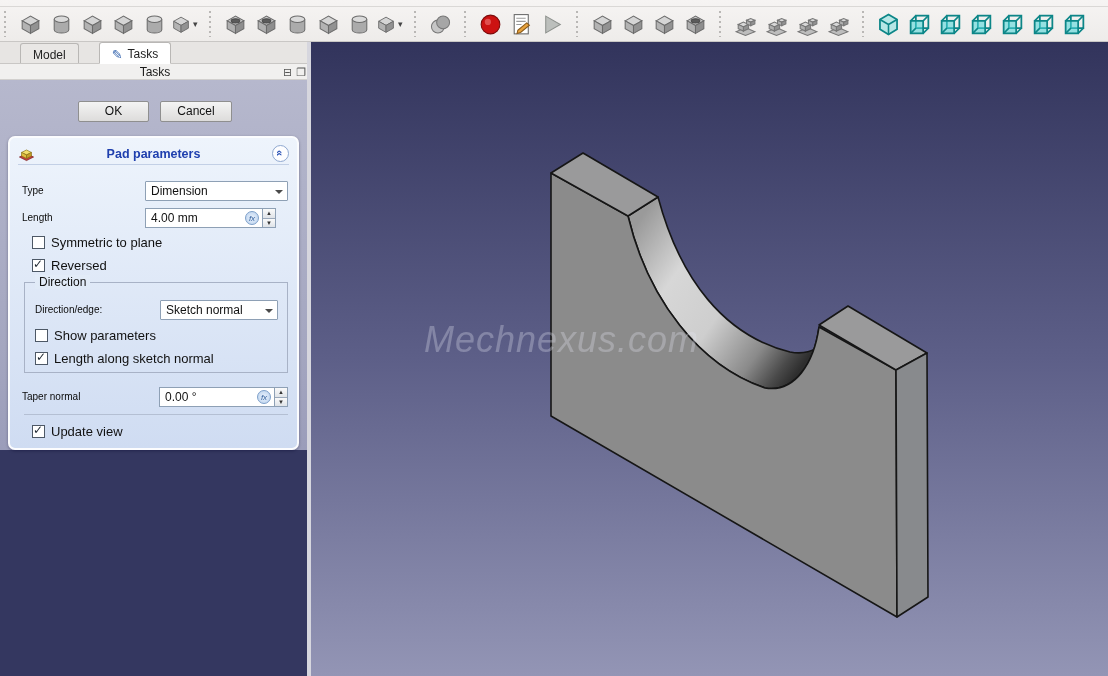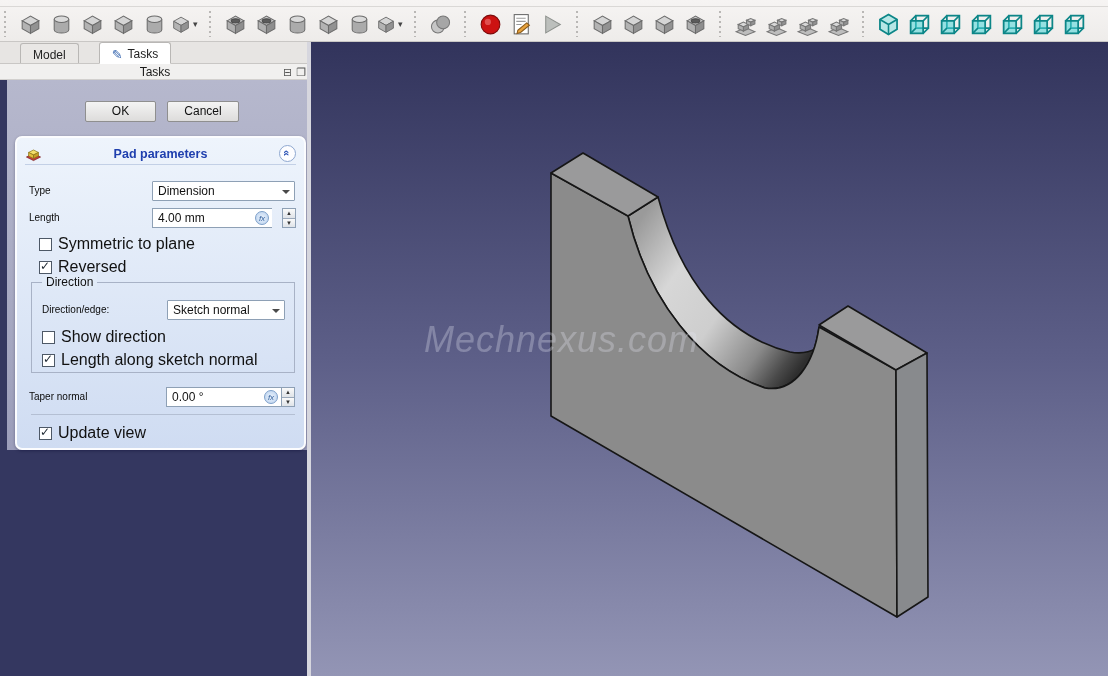--- a/index.html
+++ b/index.html
@@ -29,21 +29,21 @@
   .tab { height:20px; padding:2px 12px 0; margin-left:20px; border:1px solid #b9b7b5; border-bottom:none;
          border-radius:3px 3px 0 0; background:#e9e7e5; color:#222; display:flex; align-items:center; gap:5px; }
   .tab.active { background:#ffffff; height:22px; margin-bottom:-1px; border-bottom:1px solid #fff; }
   .pencil-icon { color:#3565ae; font-size:13px; line-height:1; }
   .tasksheader { position:absolute; left:0; top:22px; width:310px; height:16px; background:#f1f0ef;
                  border-bottom:1px solid #d2d0ce; display:flex; align-items:center; justify-content:center; }
   .tasksheader .htitle { font-size:12px; color:#1a1a1a; }
   .hicons { position:absolute; right:4px; top:0; height:16px; display:flex; gap:4px; align-items:center;
             color:#555; font-size:11px; }
   .content { position:absolute; left:0; top:38px; width:310px; height:596px;
-             background:linear-gradient(#b6b8cd 0%, #a4a6c0 45%, #9b9dba 62%, #343760 62%, #343760 100%);margin-left:7px; }
+             background:linear-gradient(#b6b8cd 0%, #a4a6c0 45%, #9b9dba 62%, #343760 62%, #343760 100%); }
 
   .btn { position:absolute; height:21px; background:linear-gradient(#f4f4f4,#dddcdb);
          border:1px solid #8f8f8f; border-radius:2px; font-size:12px; text-align:center; line-height:19px; }
   .btn-ok { left:78px; top:21px; width:71px; }
   .btn-cancel { left:160px; top:21px; width:72px; }
 
   
   .card { position:absolute; left:8px; top:56px; width:291px; height:314px; border-radius:7px;
           border:2px solid #fbfcfe; background:linear-gradient(#eef4fc,#cfdcf2); box-shadow:0 1px 3px rgba(0,0,40,.35); }
   .card-header { position:absolute; left:8px; top:5px; right:8px; height:22px; display:flex; align-items:center; gap:6px;
@@ -60,21 +60,21 @@
   .spinfield { position:absolute; height:20px; display:flex; }
   .spininput { flex:1; background:#fff; border:1px solid #8ea0b5; border-right:none; font-size:12px;
                padding:2px 2px 0 5px; position:relative; }
   .expr { position:absolute; right:3px; top:2px; width:14px; height:14px; border-radius:50%;
           border:1px solid #7d9fca; background:radial-gradient(#eaf2fd,#b8d0ec);
           color:#34619c; font-size:8px; font-style:italic; text-align:center; line-height:13px; }
   .spinbtns { width:14px; display:flex; flex-direction:column; border:1px solid #8ea0b5; }
   .spinbtns div { flex:1; background:linear-gradient(#fafafa,#dfe3e8); font-size:6px; color:#333;
                   display:flex; align-items:center; justify-content:center; }
   .spinbtns div:first-child { border-bottom:1px solid #9aa8ba; }
-  .check { position:absolute; display:flex; align-items:center; gap:6px; font-size:16px; }
+  .check { position:absolute; display:flex; align-items:center; gap:6px; font-size:13px; }
   .box { width:13px; height:13px; border:1px solid #4d5866; background:#fff; position:relative; }
   .check.checked .box::after { content:"✓"; position:absolute; left:0px; top:-3px; font-size:12px; color:#1c2630; font-weight:bold; }
   .groupbox { position:absolute; left:14px; top:144px; width:264px; height:91px;
               border:1px solid #a8b2c6; border-radius:0; }
   .groupbox-title { position:absolute; left:10px; top:-8px; background:linear-gradient(#e3ecf8,#e0eaf7);
                     padding:0 4px; font-size:12px; }
   .hsep { position:absolute; left:14px; top:276px; width:264px; height:1px; background:#b4bfd3; }
 
   
   .viewport { position:absolute; left:311px; top:42px; width:797px; height:563px;font-style:italic; }
@@ -357,21 +357,21 @@
             </span>
         </div>
 
         <span class="lbl" style="left:12px; top:47px;">Type</span>
         <div class="combo" style="left:135px; top:43px; width:143px;">
           <span>Dimension</span>
           <span class="combo-arrow"></span>
         </div>
 
         <span class="lbl" style="left:12px; top:74px;">Length</span>
-        <div class="spinfield" style="left:135px; top:70px; width:144px;gap:10px;">
+        <div class="spinfield" style="left:135px; top:70px; width:131px;">
           <div class="spininput"><span>4.00 mm</span>
             <span class="expr">fx</span></div>
           <div class="spinbtns">
               <div>▲</div>
               <div>▼</div>
             </div>
         </div>
 
         <label class="check" style="left:22px; top:97px;">
           <span class="box"></span>
@@ -384,21 +384,21 @@
 
         <div class="groupbox">
           <span class="groupbox-title">Direction</span>
           <span class="lbl" style="left:10px; top:21px;">Direction/edge:</span>
           <div class="combo" style="left:135px; top:17px; width:118px;">
             <span>Sketch normal</span>
             <span class="combo-arrow"></span>
           </div>
           <label class="check" style="left:10px; top:45px;">
             <span class="box"></span>
-            <span>Show direction</span>
+            <span>Show parameters</span>
           </label>
           <label class="check checked" style="left:10px; top:68px;">
             <span class="box"></span>
             <span>Length along sketch normal</span>
           </label>
         </div>
 
         <span class="lbl" style="left:12px; top:253px;">Taper normal</span>
         <div class="spinfield" style="left:149px; top:249px; width:129px;">
           <div class="spininput"><span>0.00 °</span>

